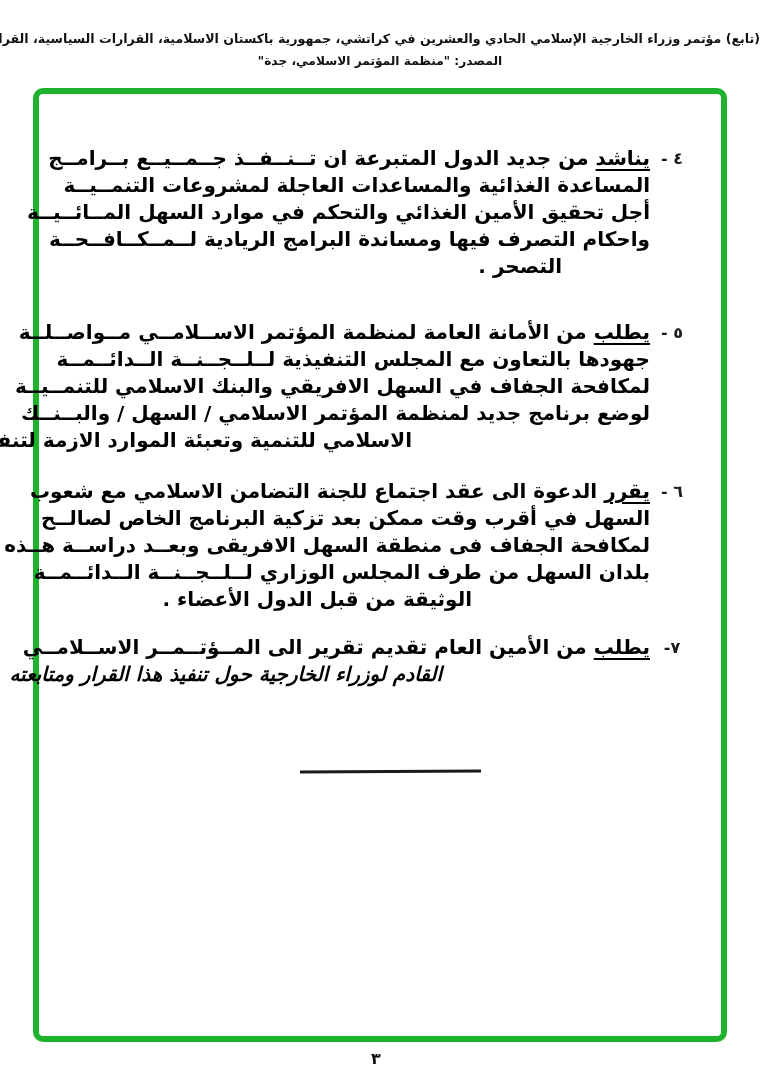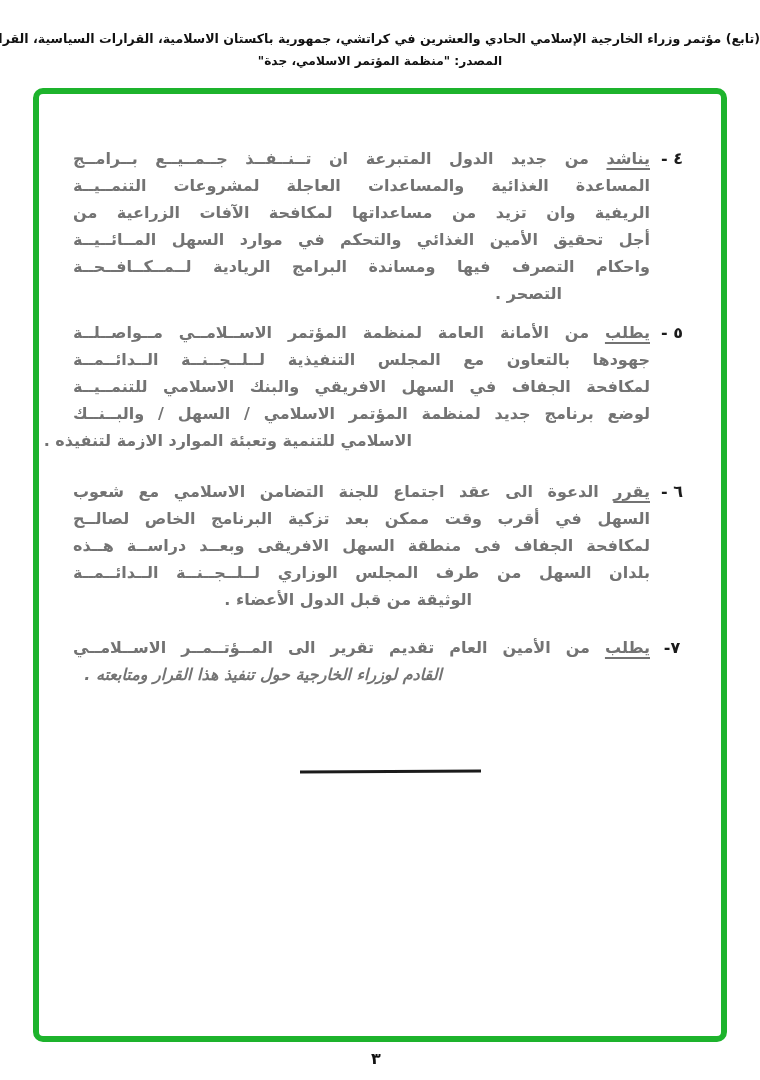--- a/index.html
+++ b/index.html
@@ -65,27 +65,27 @@
     line-height: 27px;
     font-size: 16px;
     font-weight: bold;
     direction: rtl;
     text-align: center;
     white-space: nowrap;
   }
   .t-line {
     height: 27px;
     line-height: 27px;
-    font-size: 16px;
+    font-size: 20px;
     font-weight: bold;
     direction: rtl;
     text-align: justify;
     text-align-last: justify;
     white-space: nowrap;
-    color: #737373;
+    color: #000000;
   }
   .t-line.last {
     text-align: left;
     text-align-last: right;
   }
   .last-p0 { padding-right: 88px;  box-sizing: border-box; }
   .last-p1 { padding-right: 238px; box-sizing: border-box; }
   .last-p2 { padding-right: 178px; box-sizing: border-box; }
   .last-p3 { padding-right: 208px; box-sizing: border-box; font-style: italic; }
   .lead {
@@ -127,21 +127,20 @@
     <div class="h1">(تابع) مؤتمر وزراء الخارجية الإسلامي الحادي والعشرين في كراتشي، جمهورية باكستان الاسلامية، القرارات السياسية، القرار الرقم٢١/٢٦-س</div>
     <div class="h2">المصدر: "منظمة المؤتمر الاسلامي، جدة"</div>
   </div>
 
   <div class="frame" style="border-color: rgb(29, 179, 44);"></div>
 
   <section class="para p-4">
     <span class="marker">٤ -</span>
     <div class="t-line"><span class="lead">يناشد</span><span> من جديد الدول المتبرعة ان تــنــفــذ جــمــيــع بــرامــج</span></div>
     <div class="t-line">المساعدة الغذائية والمساعدات العاجلة لمشروعات التنمــيــة</div>
-    <div class="t-line">الريفية وان تزيد من مساعداتها لمكافحة الآفات الزراعية من</div>
     <div class="t-line">أجل تحقيق الأمين الغذائي والتحكم في موارد السهل المــائــيــة</div>
     <div class="t-line">واحكام التصرف فيها ومساندة البرامج الريادية لــمــكــافــحــة</div>
     <div class="t-line last last-p0">التصحر .</div>
   </section>
 
   <section class="para p-5">
     <span class="marker">٥ -</span>
     <div class="t-line"><span class="lead">يطلب</span><span> من الأمانة العامة لمنظمة المؤتمر الاســلامــي مــواصــلــة</span></div>
     <div class="t-line">جهودها بالتعاون مع المجلس التنفيذية لــلــجــنــة الــدائــمــة</div>
     <div class="t-line">لمكافحة الجفاف في السهل الافريقي والبنك الاسلامي للتنمــيــة</div>

